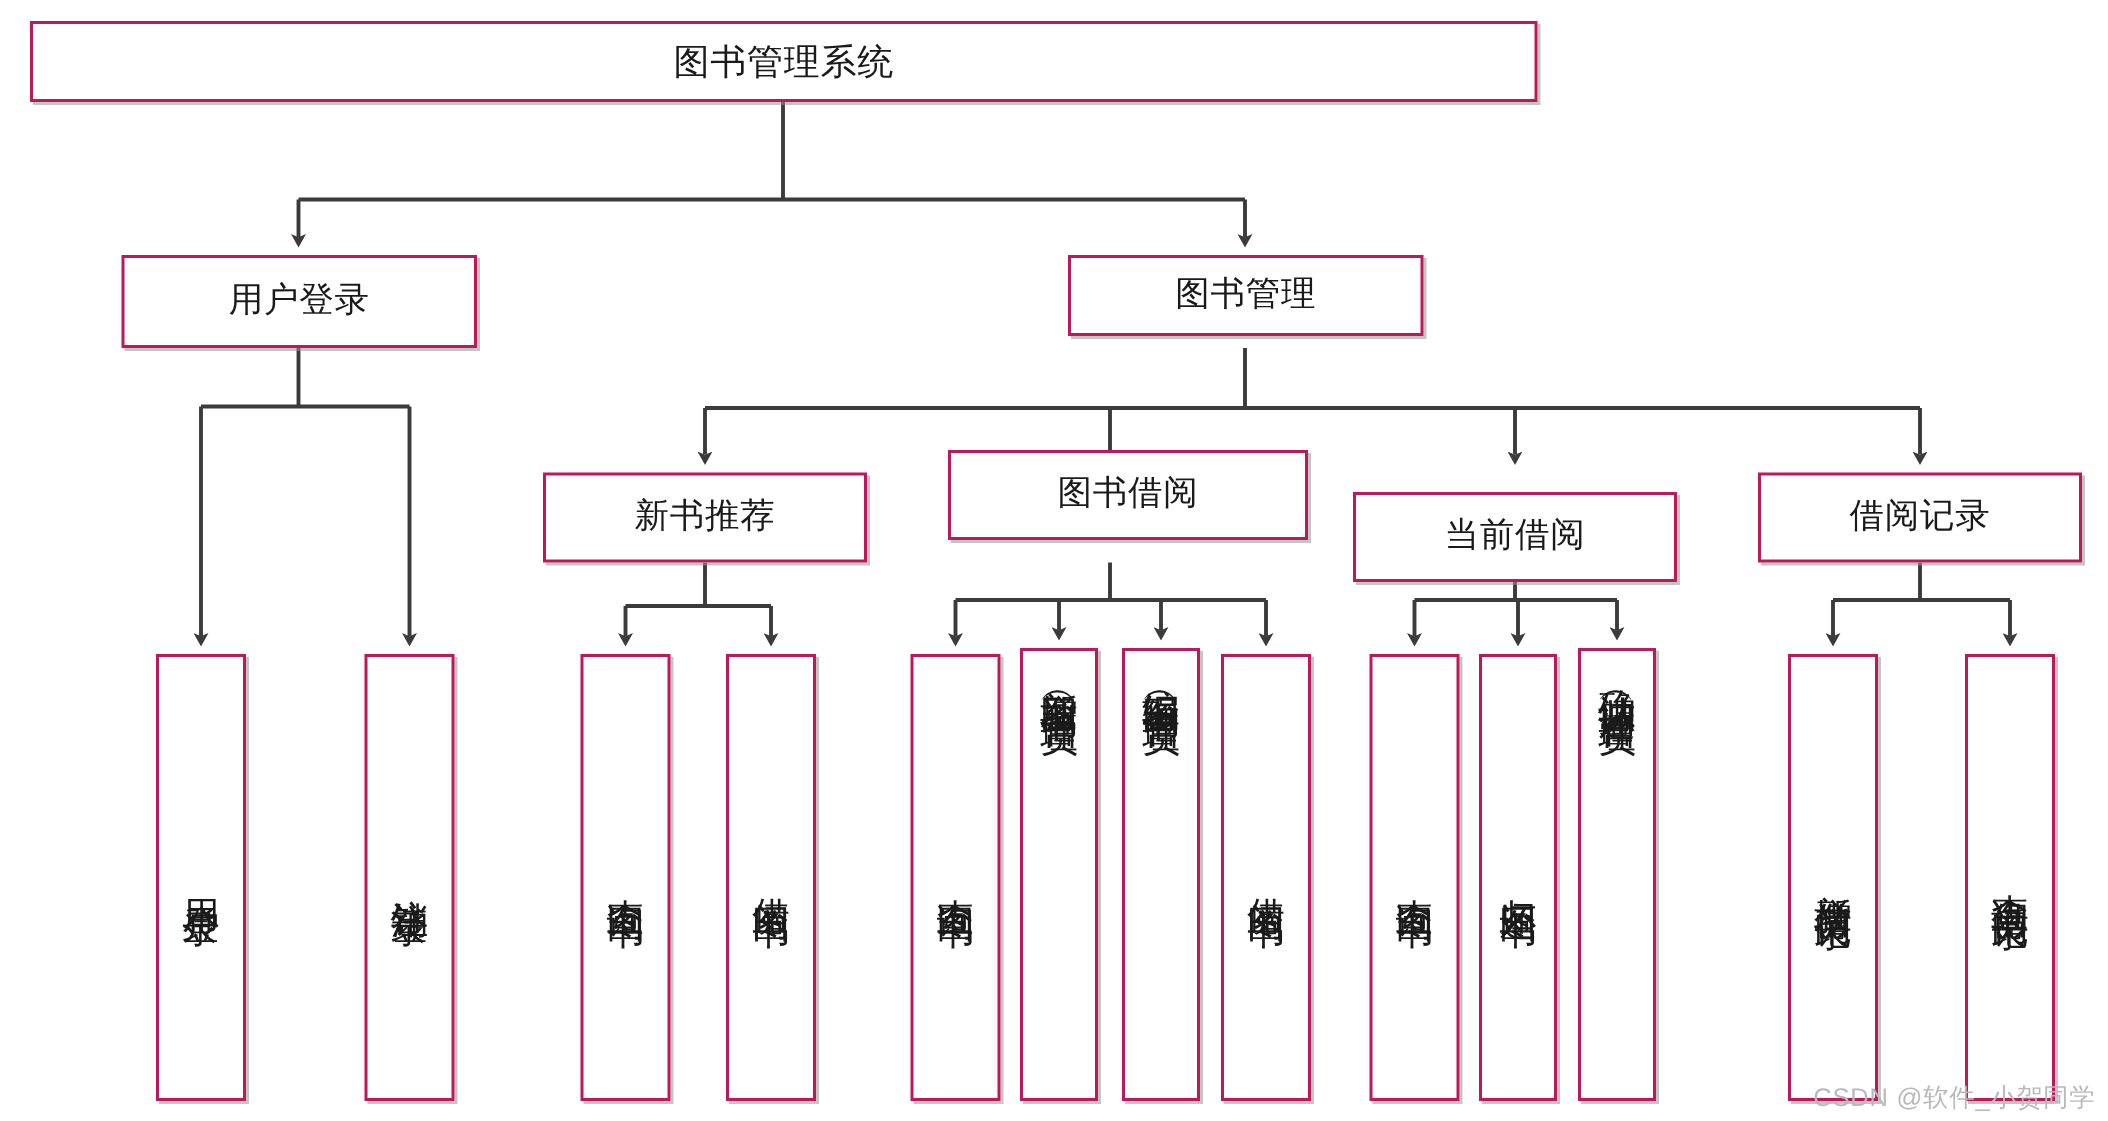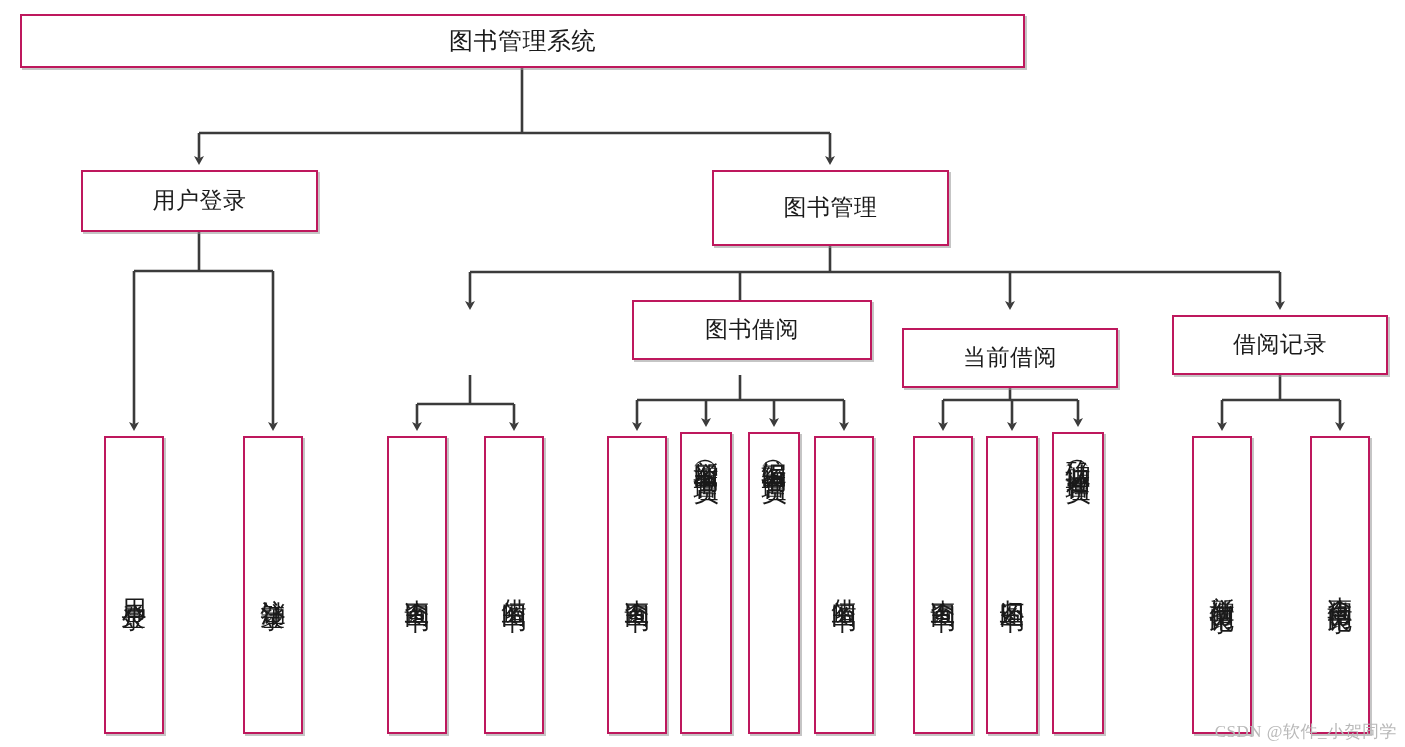--- a/index.html
+++ b/index.html
@@ -66,21 +66,21 @@
     padding-top: 0;
   }
   #watermark {
     position: absolute;
     right: 8px;
     bottom: 4px;
     font-size: 17px;
     color: #b9b9b9;
     letter-spacing: 0.5px;
     white-space: nowrap;
-    font-family: Liberation Serif, serif;
+    font-family: Liberation Sans, sans-serif;
   }
 </style>
 </head>
 <body>
 
 <div id="canvas">
 
   <svg id="edges" viewBox="0 0 1405 747" xmlns="http://www.w3.org/2000/svg">
     <defs>
       <marker id="arrowhead" markerWidth="9" markerHeight="10" refX="2" refY="5" orient="auto" markerUnits="userSpaceOnUse">
@@ -131,24 +131,27 @@
     </g>
   </svg>
 
   <div class="node horiz root" style="left:20px; top:14px; width:1005px; height:54px;">
     <span class="label">图书管理系统</span>
   </div>
 
   <div class="node horiz" style="left:81px; top:170px; width:237px; height:62px;">
     <span class="label">用户登录</span>
   </div>
-  <div class="node horiz" style="left:712px; top:170px; width:237px; height:76px;">
+  <div class="node horiz" style="left:712px; top:170px; width:237px; height:54px;">
     <span class="label">图书管理</span>
   </div>
 
+  <div class="node horiz" style="left:362px; top:315px; width:216px; height:60px;">
+    <span class="label">新书推荐</span>
+  </div>
   <div class="node horiz" style="left:632px; top:300px; width:240px; height:60px;">
     <span class="label">图书借阅</span>
   </div>
   <div class="node horiz" style="left:902px; top:315px; width:216px; height:60px;margin-top:13px;">
     <span class="label">当前借阅</span>
   </div>
   <div class="node horiz" style="left:1172px; top:315px; width:216px; height:60px;">
     <span class="label">借阅记录</span>
   </div>
 

